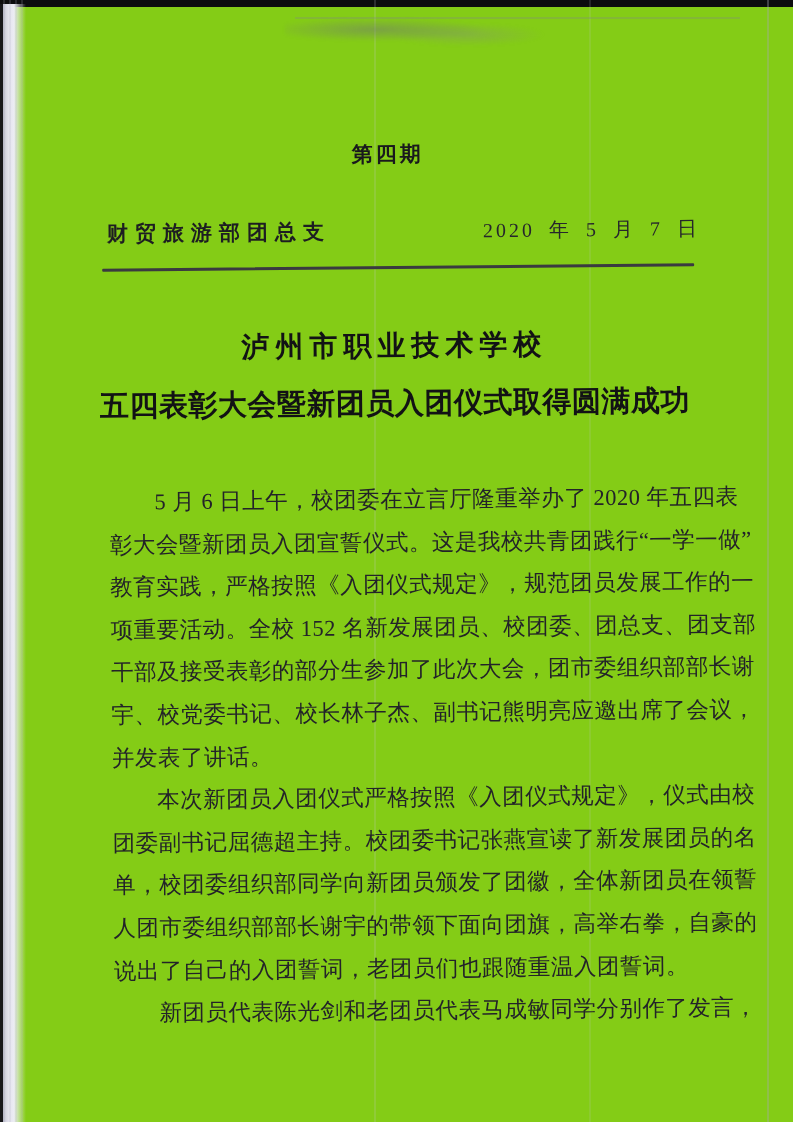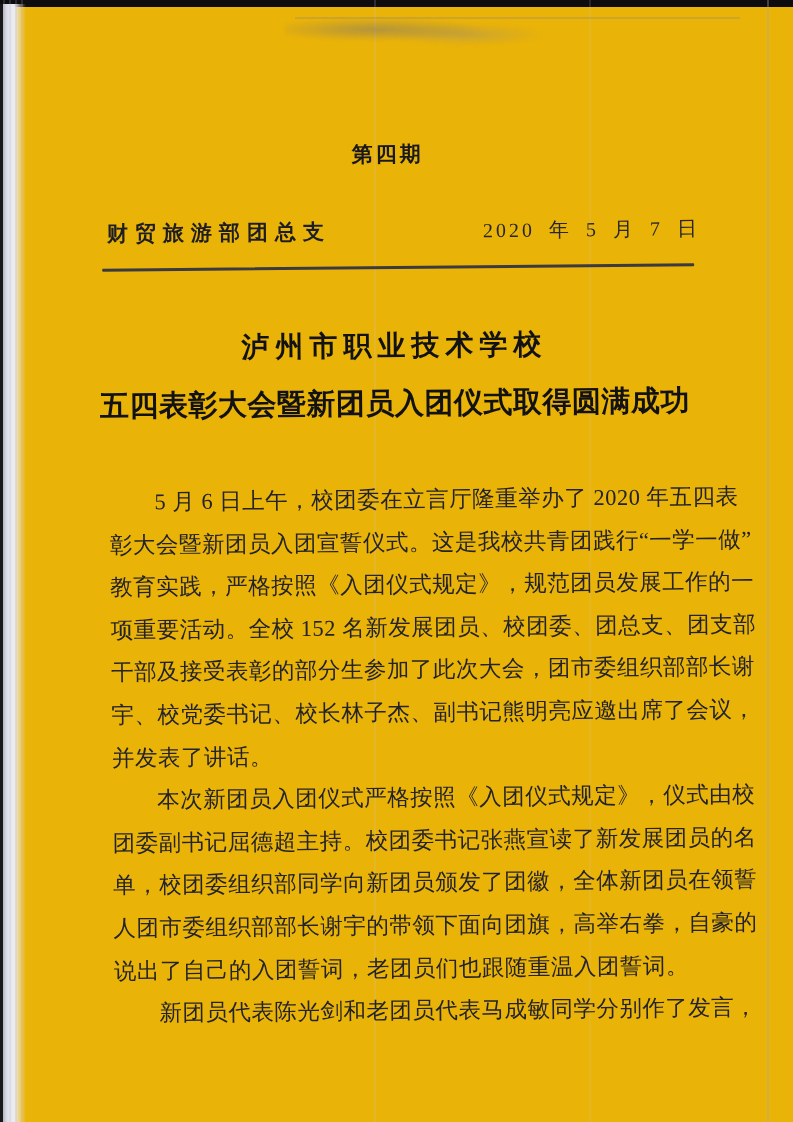--- a/index.html
+++ b/index.html
@@ -4,21 +4,21 @@
 <style>
   * { margin: 0; padding: 0; box-sizing: border-box; }
   html, body { background: #888; }
   body { font-family: "Liberation Serif", "DejaVu Serif", serif; }
 
   .page {
     position: relative;
     width: 793px;
     height: 1122px;
     margin: 0 auto;
-    background: #eab308;
+    background: #84cc16;
     overflow: hidden;
     color: #222226;
   }
 
   
   .scan-edge-top {
     position: absolute; top: 0; left: 0; right: 0; height: 7px;
     background: #0c0c0e;
   }
   .scan-edge-left {

